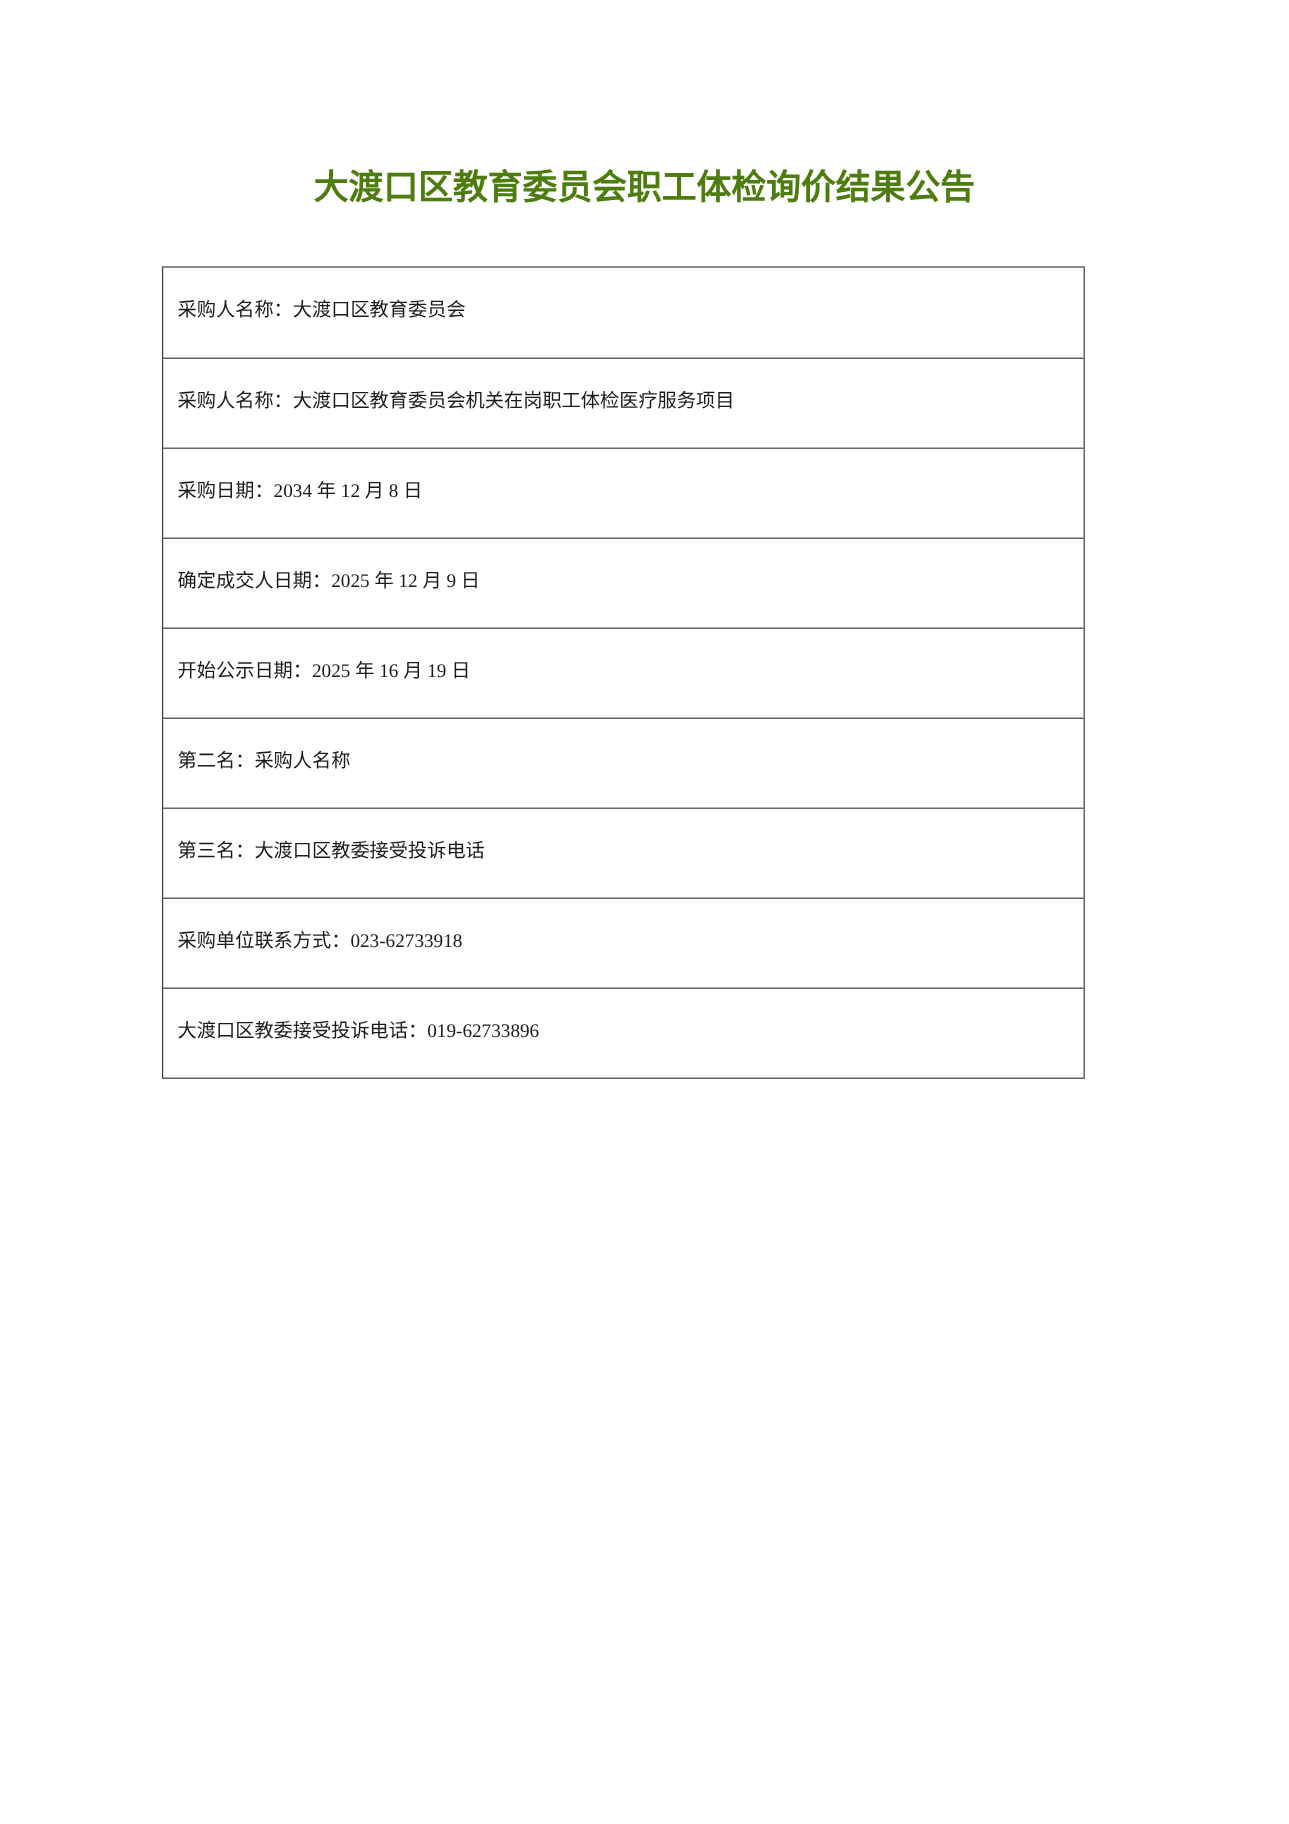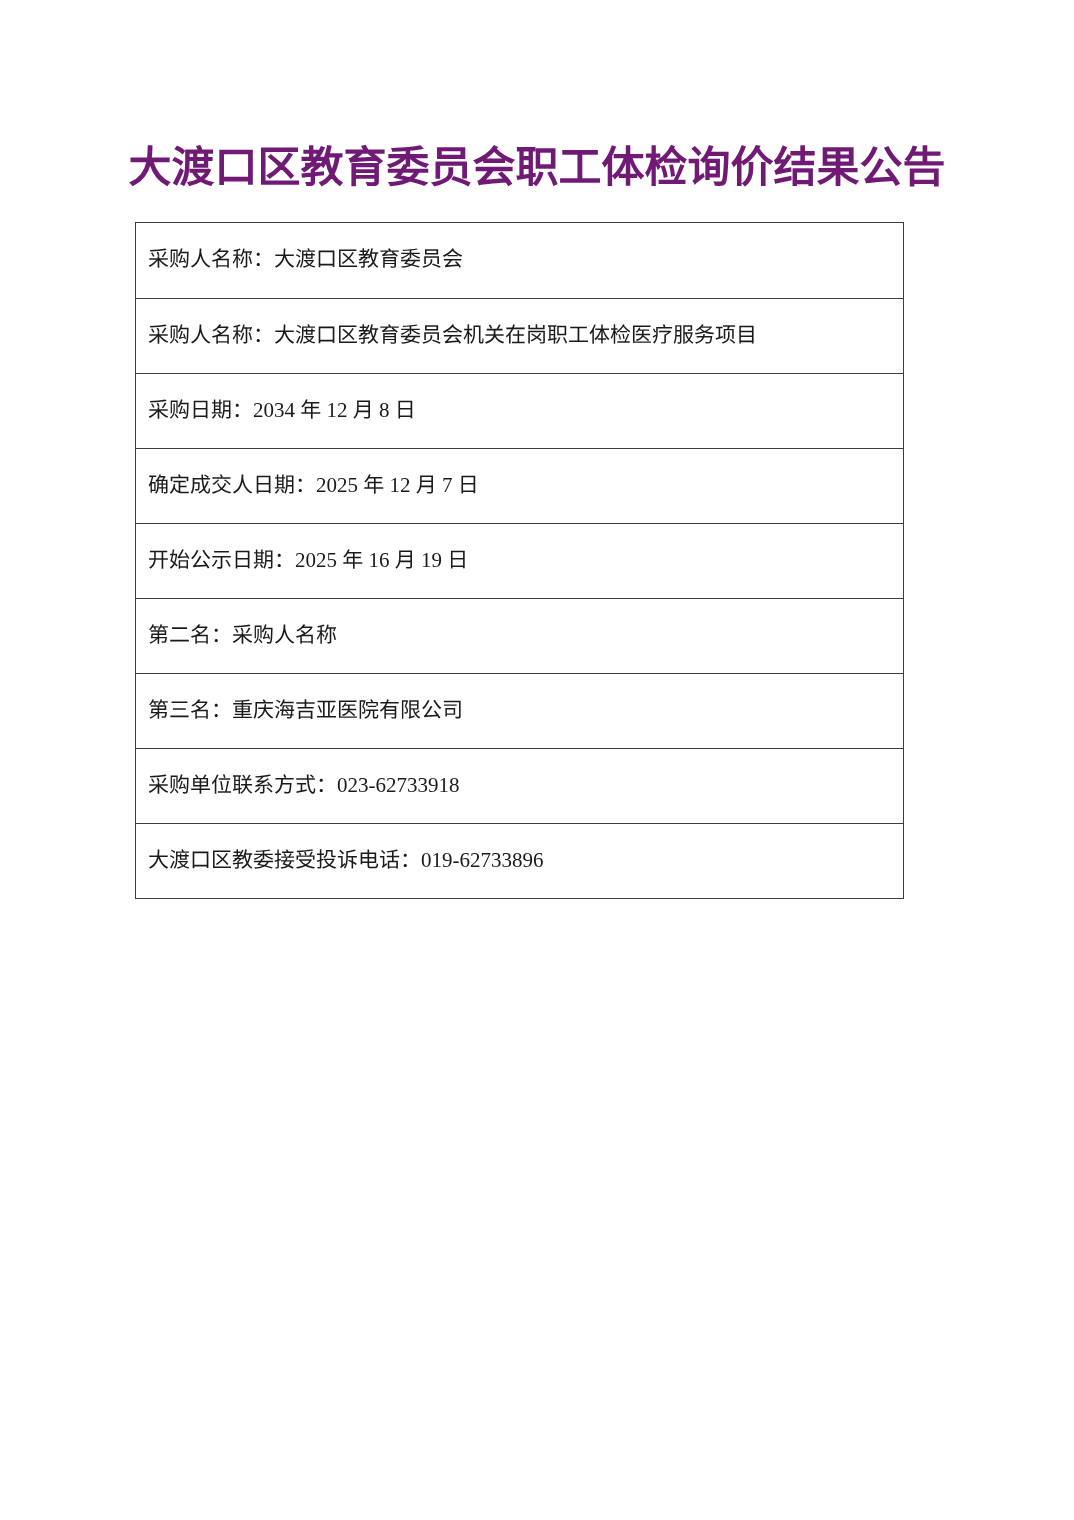--- a/index.html
+++ b/index.html
@@ -16,40 +16,40 @@
     color: #000000;
     overflow: hidden;
   }
   .doc-title {
     position: absolute;
     top: 132px;
     left: 0;
     width: 100%;
     margin: 0;
     text-align: center;
-    font-size: 43px;
+    font-size: 29px;
     font-weight: bold;
     letter-spacing: 0px;
-    color: #701a75;
+    color: #4d7c0f;
     font-family: Liberation Mono, monospace;
   }
   .doc-table {
     position: absolute;
     top: 222px;
     left: 135px;
     width: 769px;
     border: 1px solid #3d3d3d;
     box-sizing: border-box;
     background: #ffffff;
   }
   .doc-row {
     box-sizing: border-box;
     min-height: 75px;
     padding: 8px 12px;
-    font-size: 21px;
+    font-size: 16px;
     line-height: 56px;
     text-align: justify;
     color: #1a1a1a;
     font-weight: 400;
   }
   .doc-row + .doc-row {
     border-top: 1px solid #3d3d3d;
   }
   .doc-row.tall {
     min-height: 124px;
@@ -59,21 +59,21 @@
 <body>
 
 <div class="page">
 
   <h1 class="doc-title">大渡口区教育委员会职工体检询价结果公告</h1>
 
   <div class="doc-table">
     <div class="doc-row">采购人名称：大渡口区教育委员会</div>
     <div class="doc-row">采购人名称：大渡口区教育委员会机关在岗职工体检医疗服务项目</div>
     <div class="doc-row">采购日期：2034 年 12 月 8 日</div>
-    <div class="doc-row">确定成交人日期：2025 年 12 月 7 日</div>
+    <div class="doc-row">确定成交人日期：2025 年 12 月 9 日</div>
     <div class="doc-row">开始公示日期：2025 年 16 月 19 日</div>
     <div class="doc-row">第二名：采购人名称</div>
-    <div class="doc-row">第三名：重庆海吉亚医院有限公司</div>
+    <div class="doc-row">第三名：大渡口区教委接受投诉电话</div>
     <div class="doc-row">采购单位联系方式：023-62733918</div>
     <div class="doc-row">大渡口区教委接受投诉电话：019-62733896</div>
   </div>
 
 </div>
 
 </body></html>

